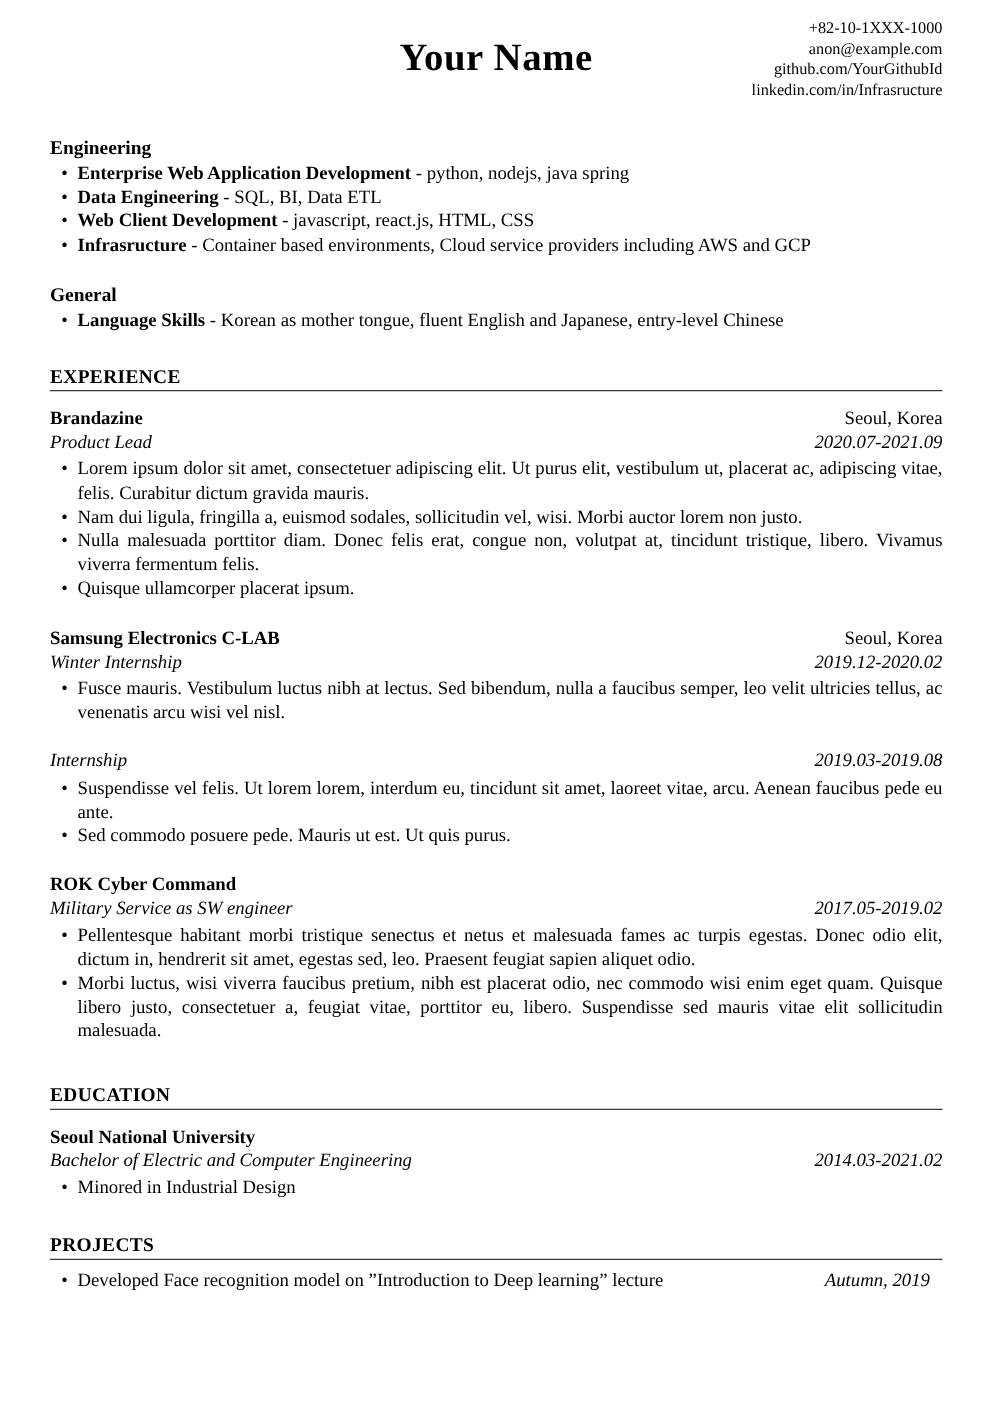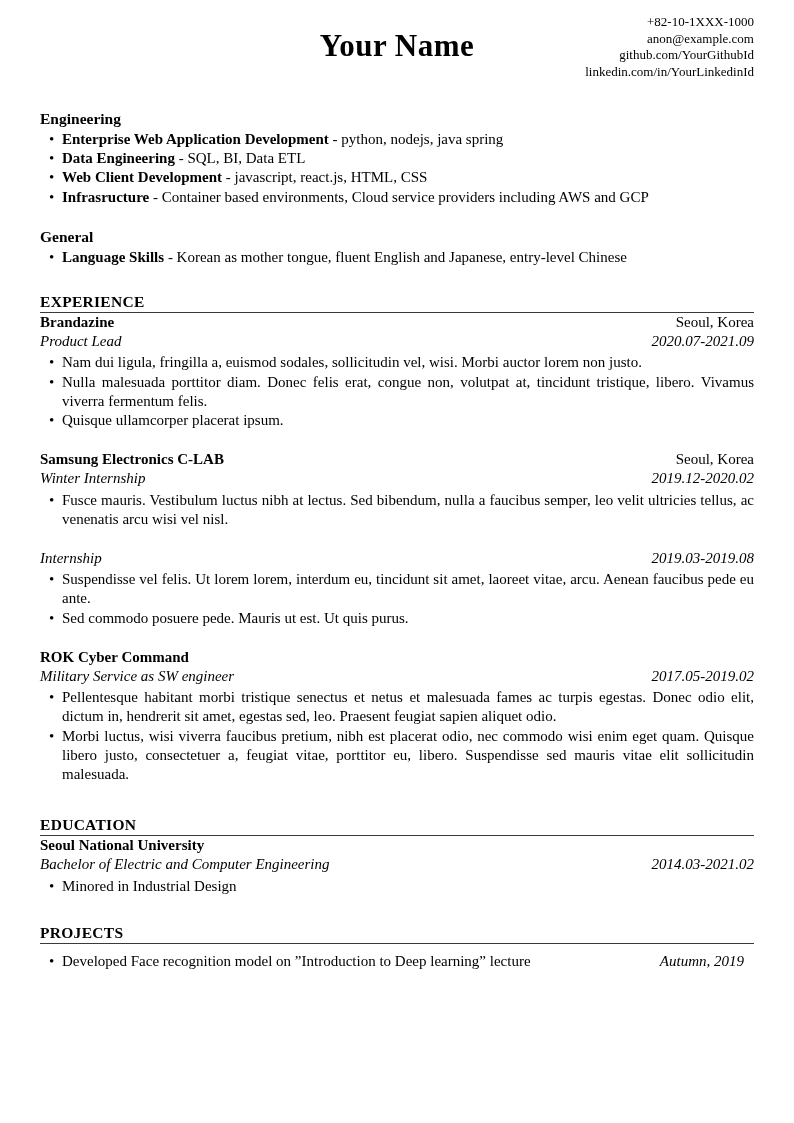--- a/index.html
+++ b/index.html
@@ -63,21 +63,21 @@
   }
   ul.bullets li::before {
     content: "\2022";
     position: absolute;
     left: 9px;
     top: 0;
   }
   .term { font-weight: bold; }
 
   
-  .entry { }
+  .entry { margin-top: 13px; }
   .entry + .entry { margin-top: 20px; }
   .entry-row {
     display: flex;
     justify-content: space-between;
     align-items: baseline;
     font-size: 15px;
     line-height: 19.2px;
   }
   .entry-company { font-weight: bold; }
   .entry-location { }
@@ -93,21 +93,21 @@
 <body>
 
 <div class="page">
 
   <div class="header">
     <div class="name">Your Name</div>
     <div class="contact">
       <div>+82-10-1XXX-1000</div>
       <div>anon@example.com</div>
       <div>github.com/YourGithubId</div>
-      <div>linkedin.com/in/YourLinkedinId</div>
+      <div>linkedin.com/in/Infrasructure</div>
     </div>
   </div>
 
   <div class="section">
 
     <div class="skill-group">
       <div class="group-heading">Engineering</div>
       <ul class="bullets">
         <li><span class="term">Enterprise Web Application Development</span><span> - python, nodejs, java spring</span></li>
         <li><span class="term">Data Engineering</span><span> - SQL, BI, Data ETL</span></li>
@@ -130,20 +130,21 @@
     <div class="entry">
       <div class="entry-row">
         <span class="entry-company">Brandazine</span>
         <span class="entry-location">Seoul, Korea</span>
       </div>
       <div class="entry-row">
         <span class="entry-role">Product Lead</span>
         <span class="entry-dates">2020.07-2021.09</span>
       </div>
       <ul class="bullets">
+        <li>Lorem ipsum dolor sit amet, consectetuer adipiscing elit. Ut purus elit, vestibulum ut, placerat ac, adipiscing vitae, felis. Curabitur dictum gravida mauris.</li>
         <li>Nam dui ligula, fringilla a, euismod sodales, sollicitudin vel, wisi. Morbi auctor lorem non justo.</li>
         <li>Nulla malesuada porttitor diam. Donec felis erat, congue non, volutpat at, tincidunt tristique, libero. Vivamus viverra fermentum felis.</li>
         <li>Quisque ullamcorper placerat ipsum.</li>
       </ul>
     </div>
 
     <div class="entry">
       <div class="entry-row">
         <span class="entry-company">Samsung Electronics C-LAB</span>
         <span class="entry-location">Seoul, Korea</span>

